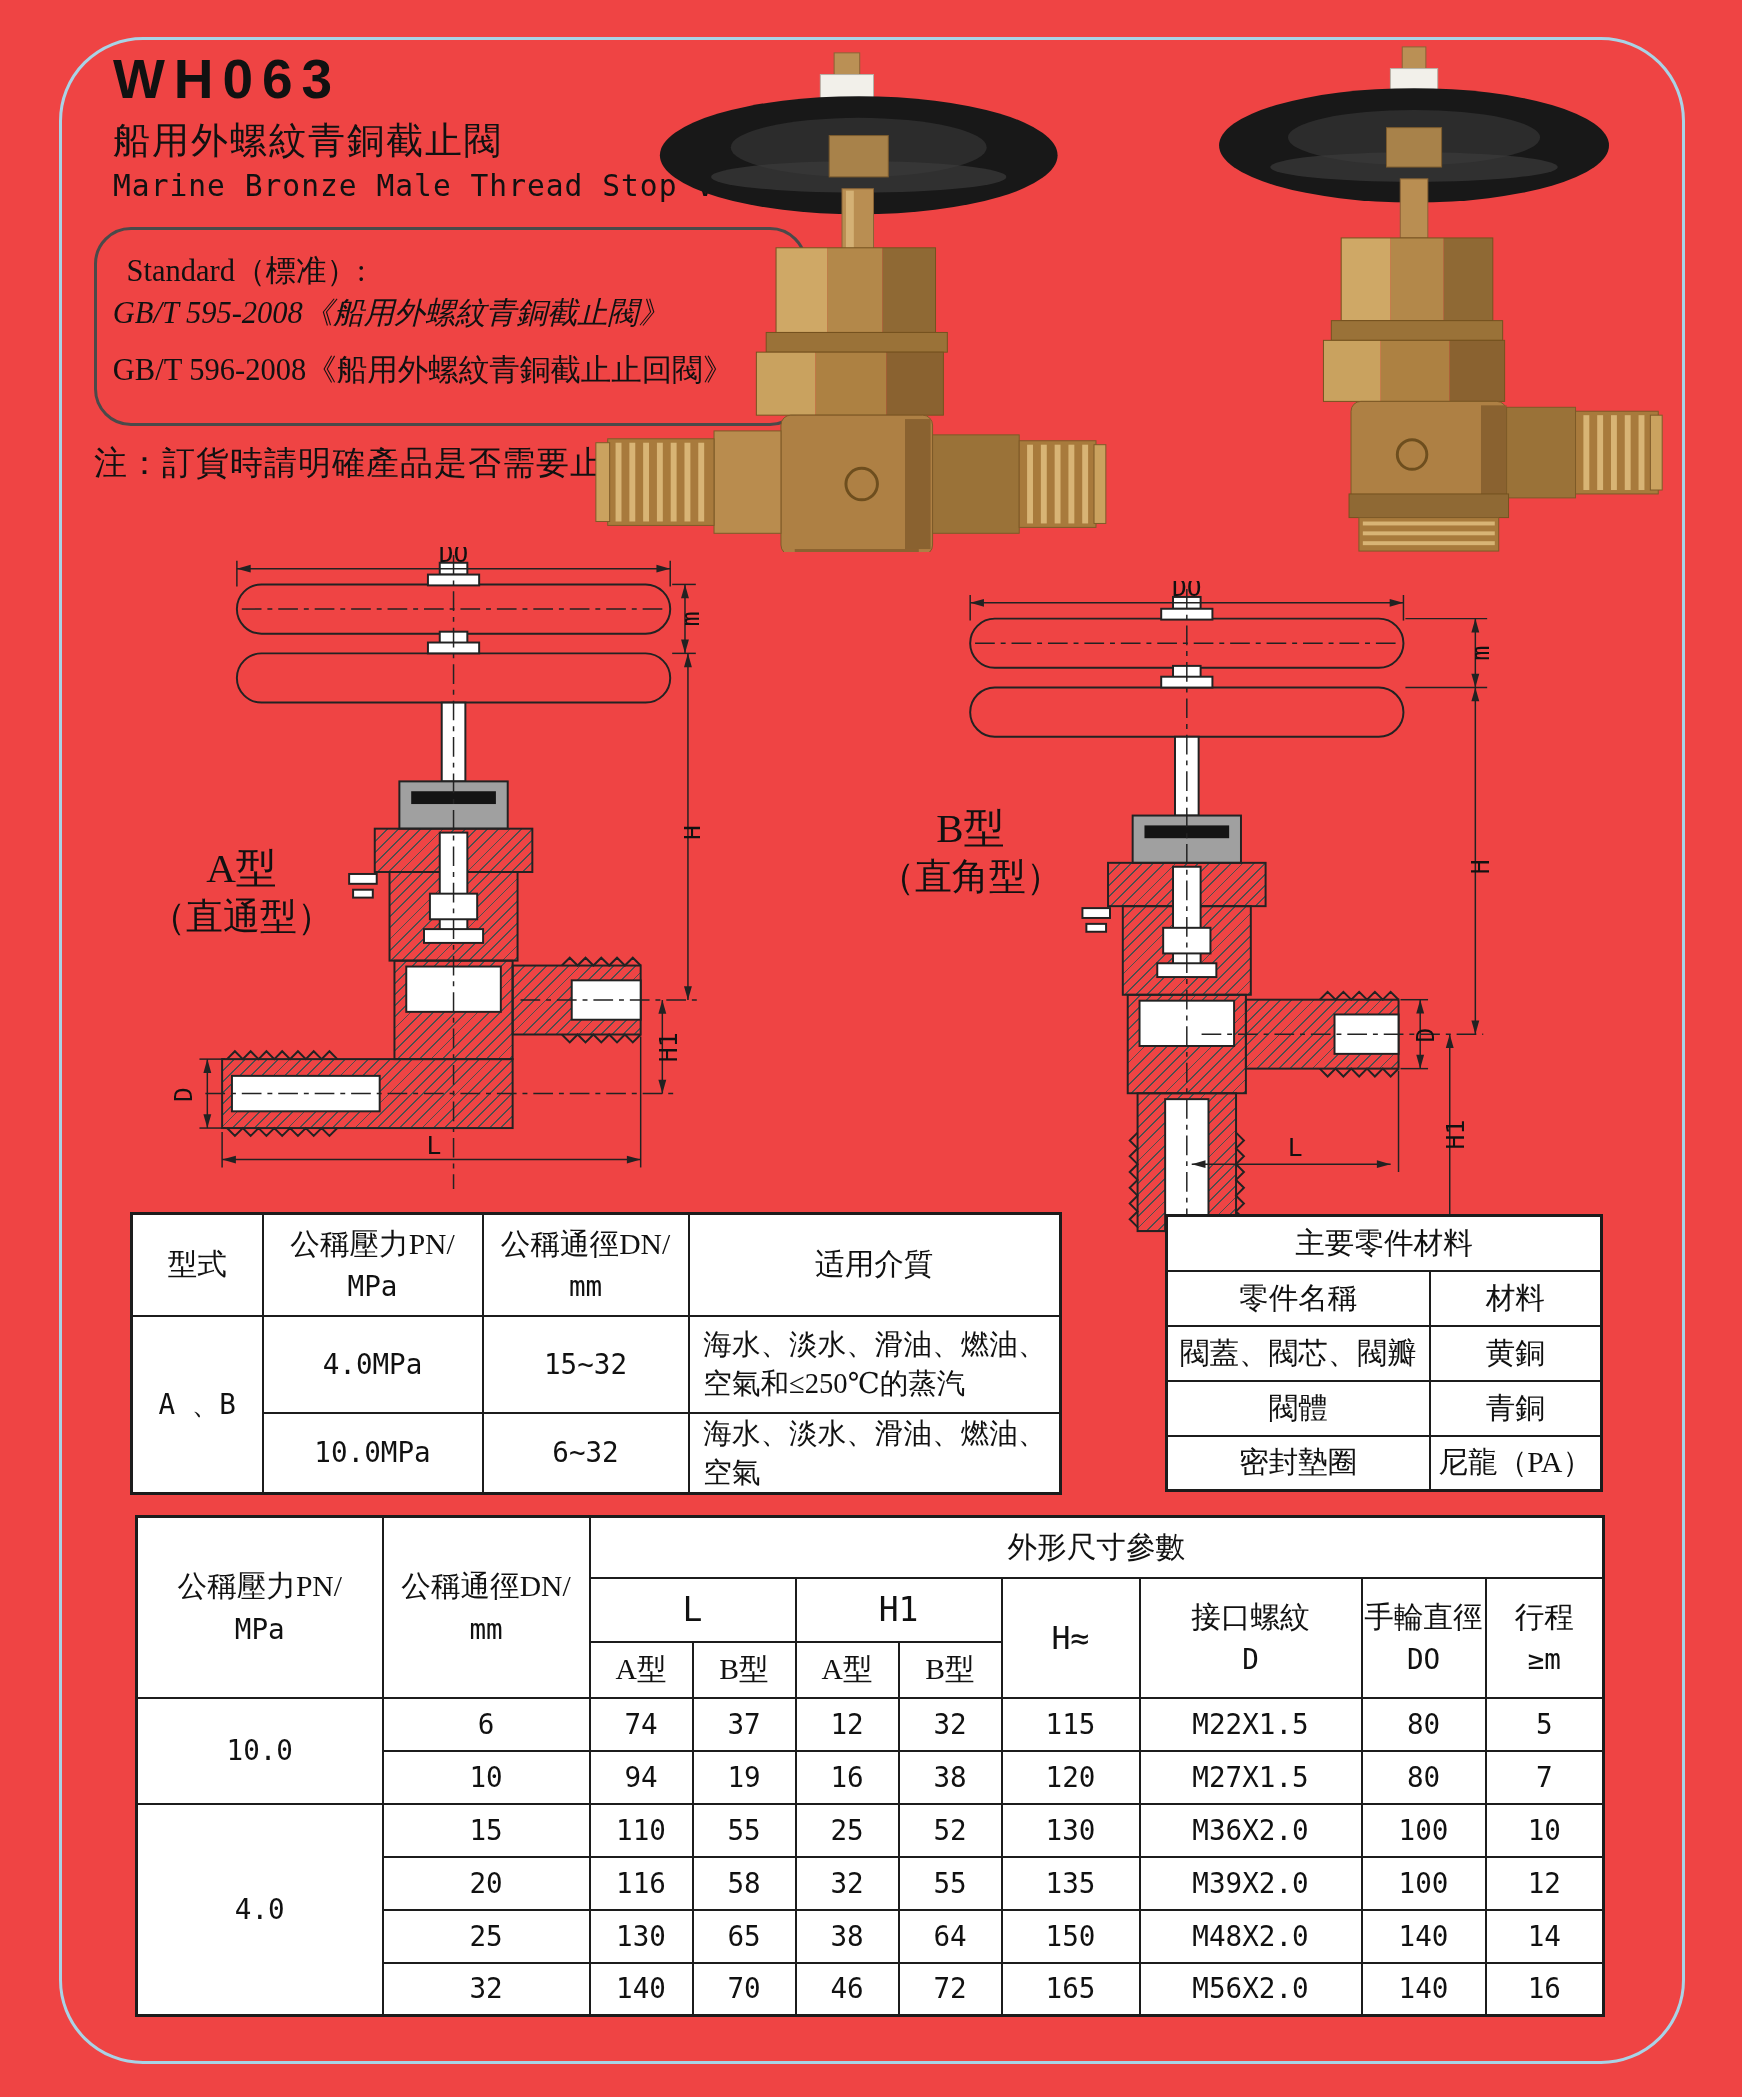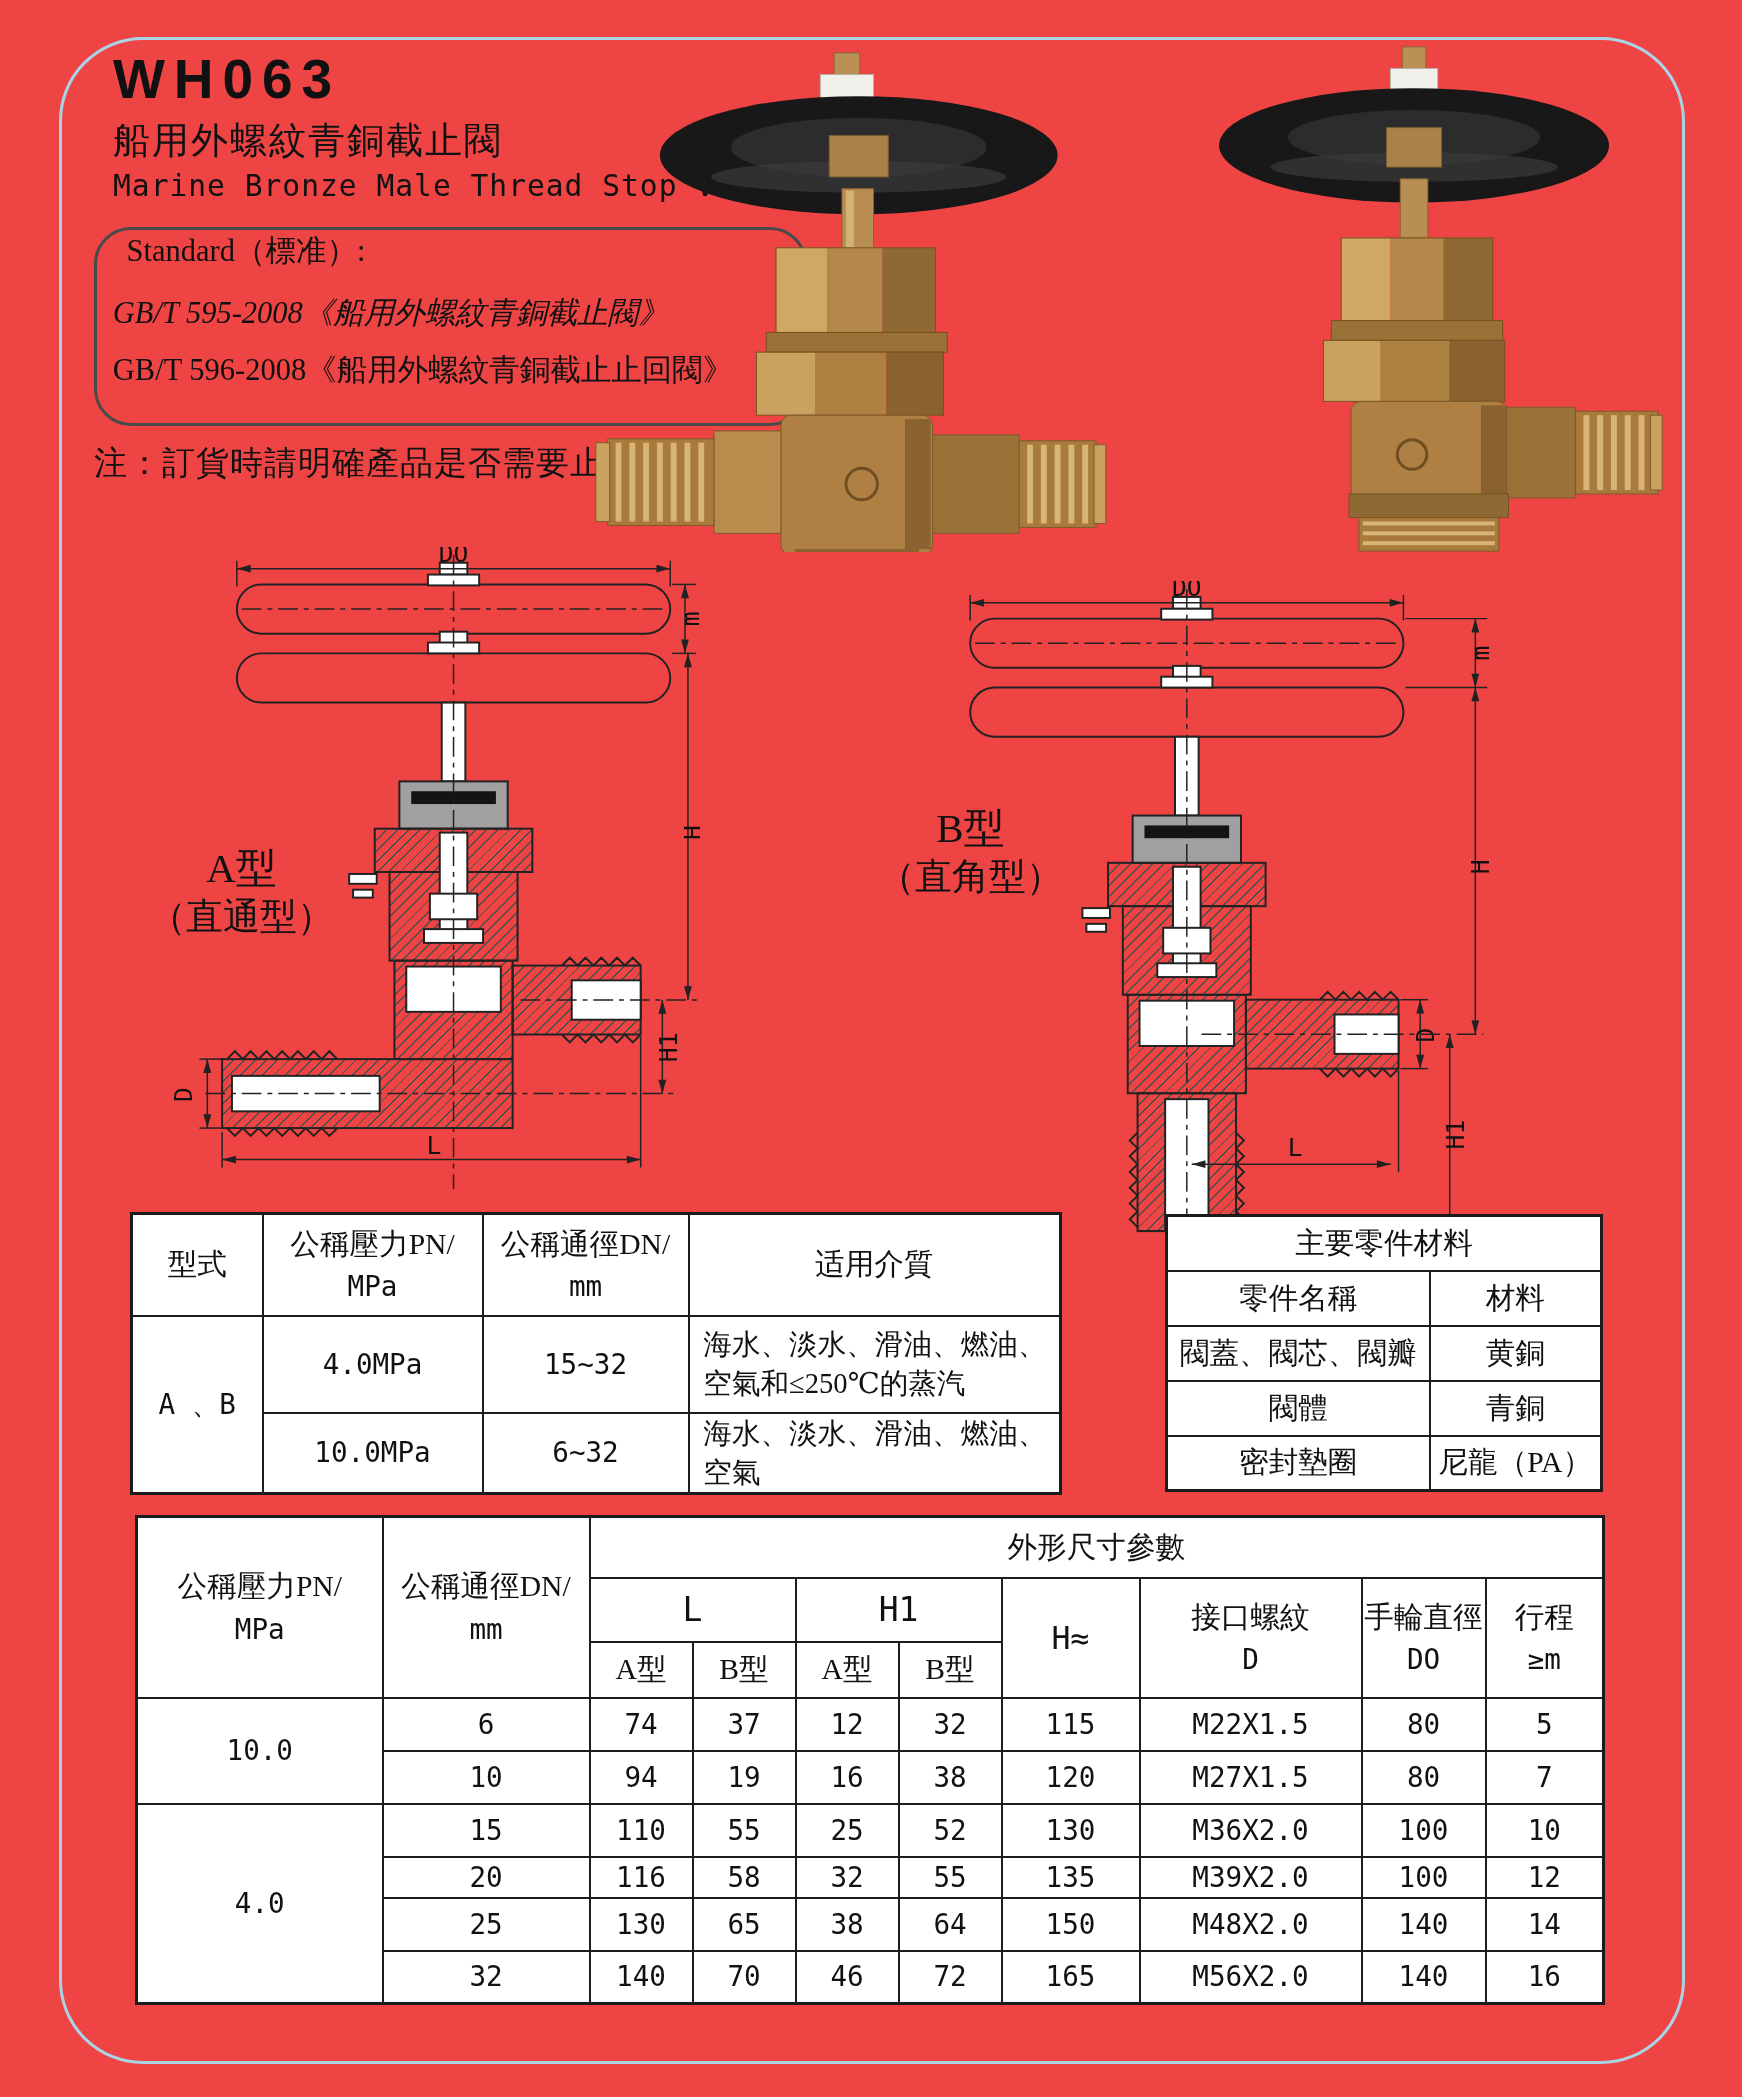--- a/index.html
+++ b/index.html
@@ -9,21 +9,21 @@
          border:3px solid #a9d3e6;border-radius:84px;}
   .abs{position:absolute;}
 
   
   .model{font-family:"Liberation Sans","DejaVu Sans",sans-serif;font-weight:bold;
          font-size:55px;letter-spacing:8.9px;}
   .title-cn{font-size:37px;letter-spacing:2px;}
   .title-en{font-family:"DejaVu Sans Mono","Liberation Mono",monospace;font-size:29.6px;letter-spacing:1px;}
   .std-box{position:absolute;left:94px;top:227px;width:707px;height:193px;
            border:3px solid #4a4a4a;border-radius:37px;}
-  .std-label{position:absolute;left:29.6px;top:1px;font-size:30.5px;}
+  .std-label{position:absolute;left:29.6px;top:21px;font-size:30.5px;}
   .std-line{position:absolute;left:15.8px;font-size:30.5px;white-space:nowrap;}
   .note-line{position:absolute;left:94px;top:441px;font-size:33px;letter-spacing:1px;}
 
   
   table{border-collapse:collapse;table-layout:fixed;position:absolute;background:#fff;}
   table,td{border:2px solid #1c1c1c;}
   table{border-width:3px;}
   td{text-align:center;vertical-align:middle;font-size:29.6px;padding:0;}
   .num{font-family:"DejaVu Sans Mono","Liberation Mono",monospace;font-size:27.6px;}
   .hleft{text-align:left;padding-left:13.8px;font-size:28.6px;}
@@ -477,21 +477,21 @@
       <td class="num">15</td>
       <td class="num">110</td>
       <td class="num">55</td>
       <td class="num">25</td>
       <td class="num">52</td>
       <td class="num">130</td>
       <td class="num">M36X2.0</td>
       <td class="num">100</td>
       <td class="num">10</td>
     </tr>
-    <tr style="height:41px;">
+    <tr style="height:53px;">
       <td class="num">20</td>
       <td class="num">116</td>
       <td class="num">58</td>
       <td class="num">32</td>
       <td class="num">55</td>
       <td class="num">135</td>
       <td class="num">M39X2.0</td>
       <td class="num">100</td>
       <td class="num">12</td>
     </tr>

